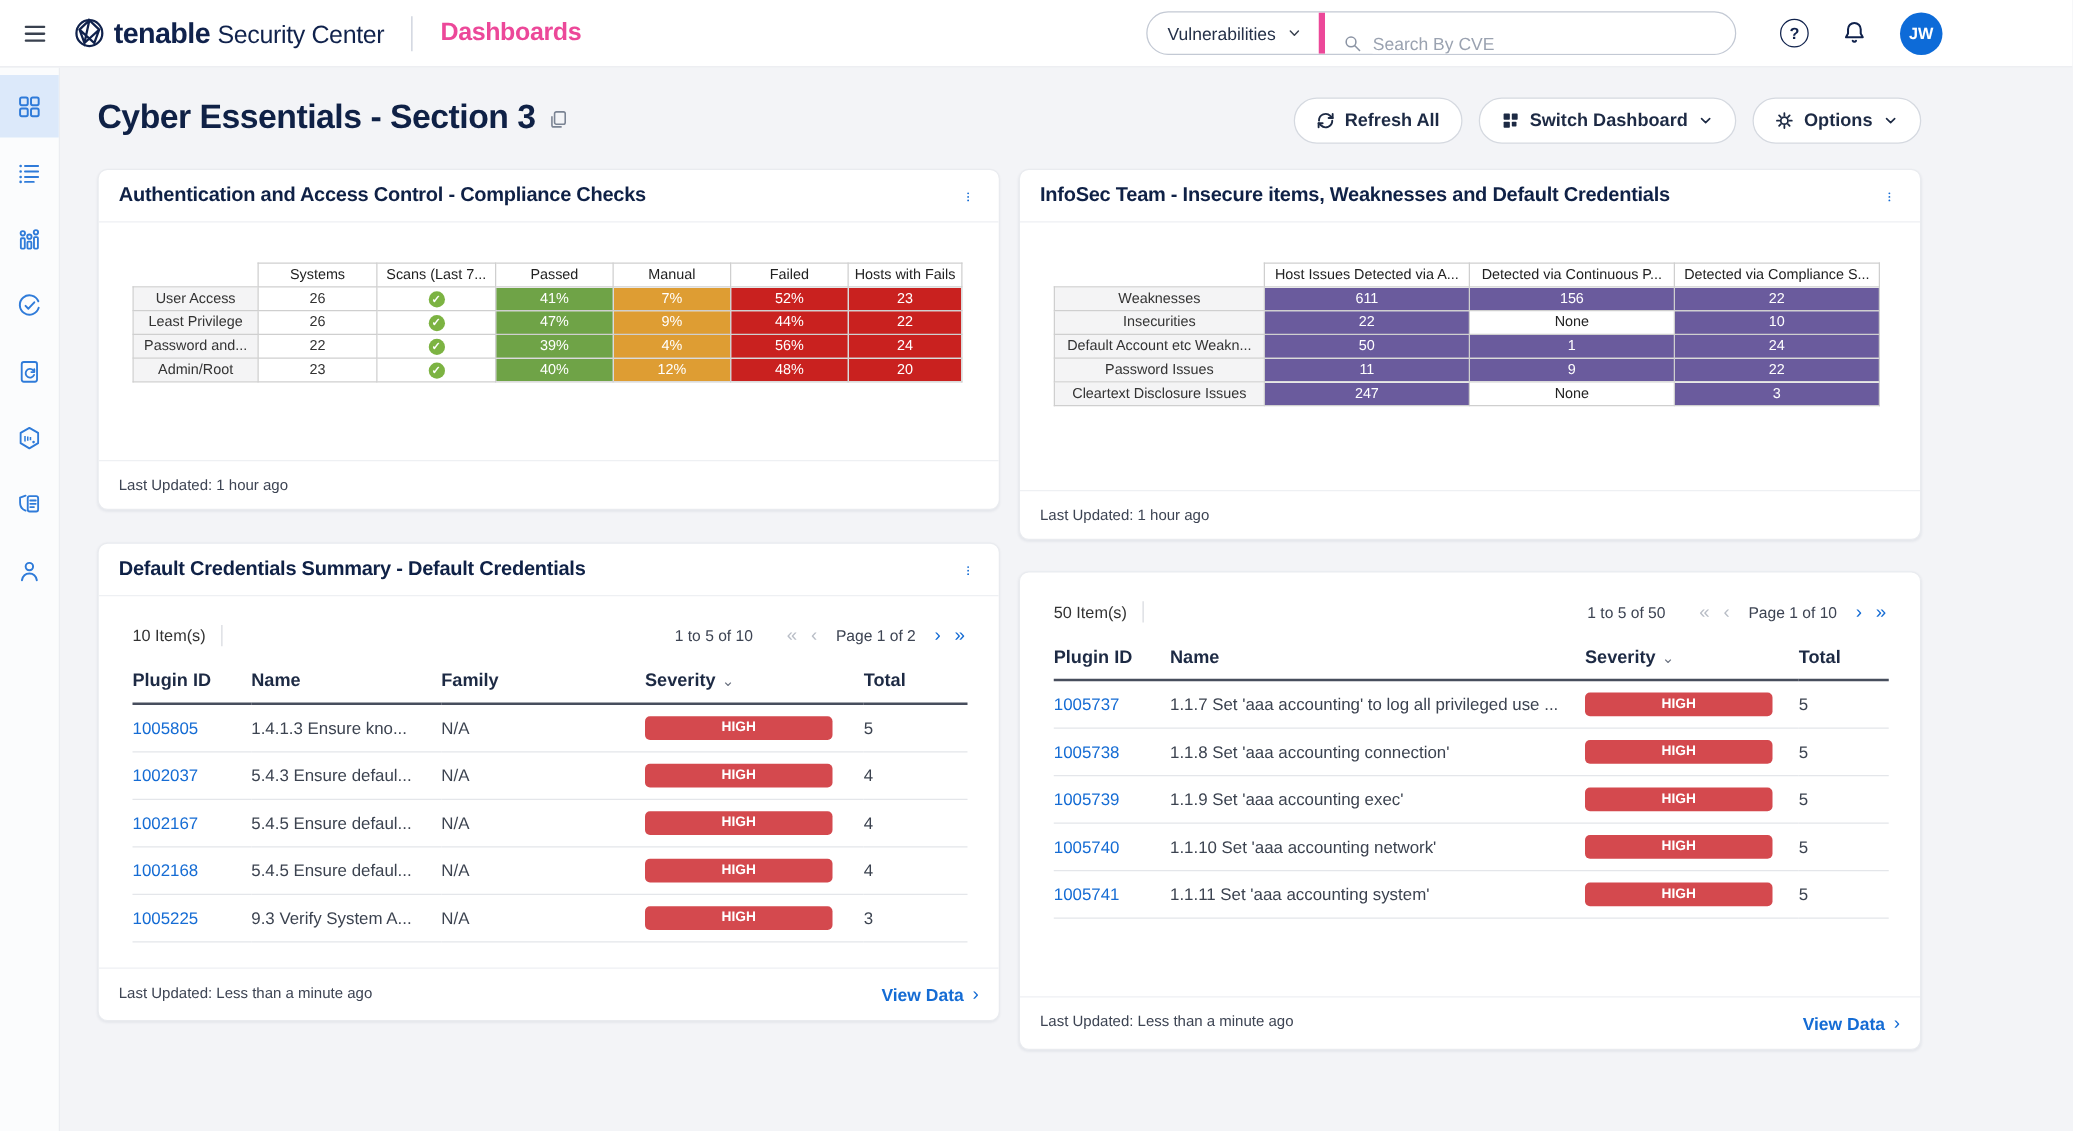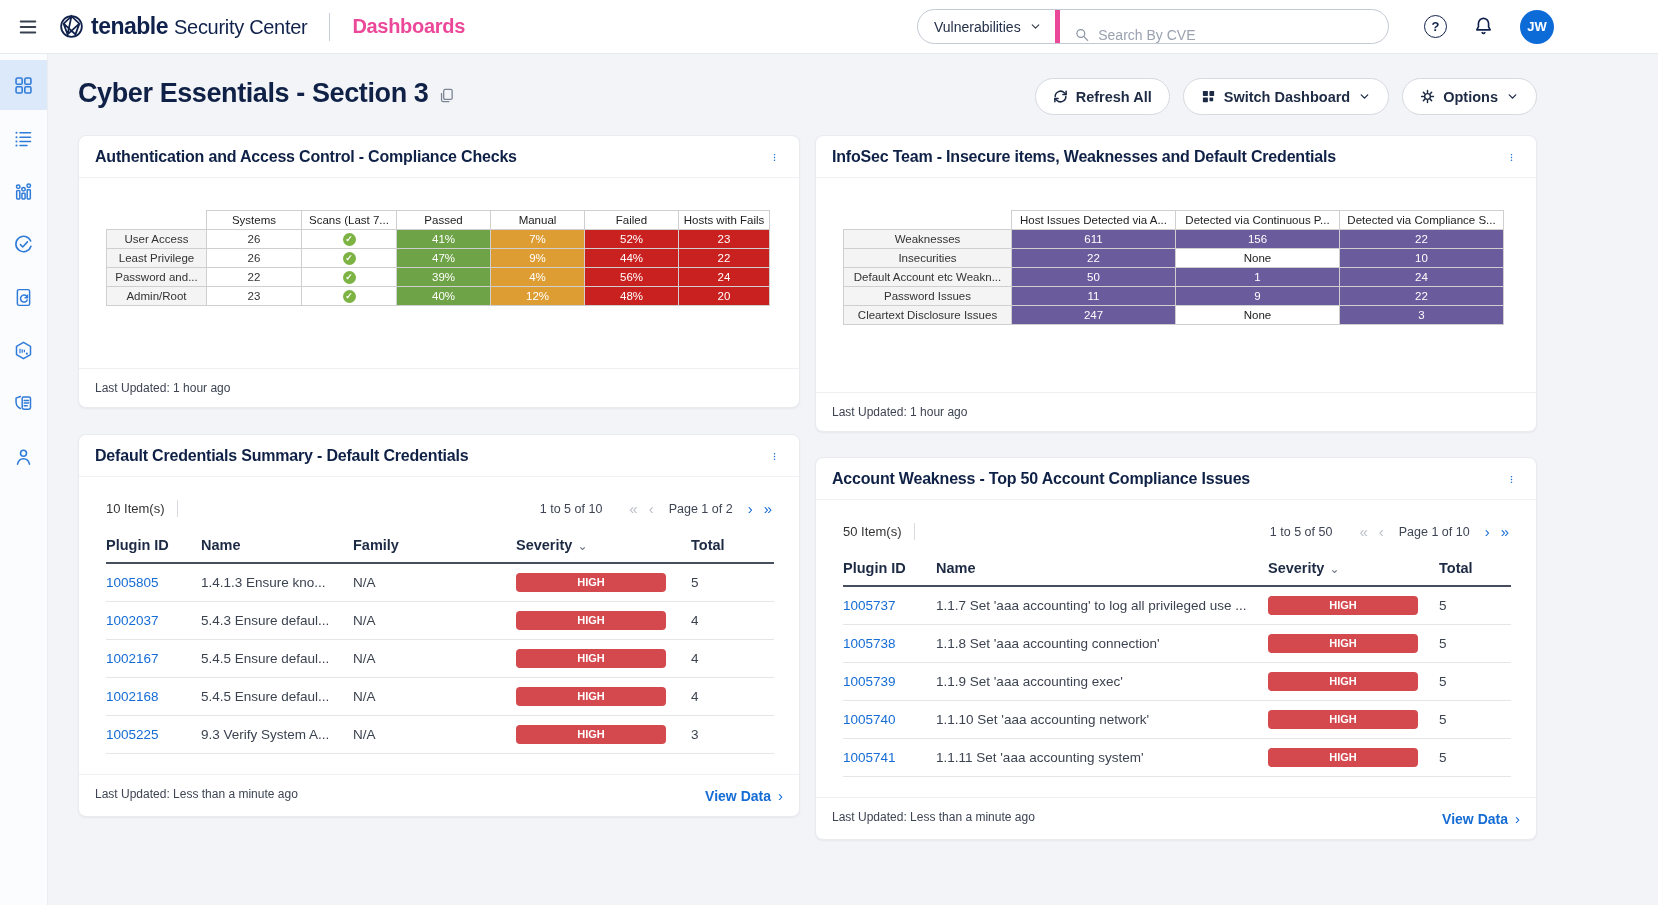--- a/index.html
+++ b/index.html
@@ -523,28 +523,20 @@
             </tr>
           </tbody>
             </table>
         </div>
         <div class="card-footer">
           <span>Last Updated: 1 hour ago</span>
         </div>
       </section>
 
       <section class="card" style="height:383px">
-        <div class="card-head">
-          <h2 class="card-title">Account Weakness - Top 50 Account Compliance Issues</h2>
-          <svg class="kebab" width="17" height="17" viewBox="0 0 24 24" fill="#156cd4">
-            <circle cx="12" cy="4.5" r="2"></circle>
-              <circle cx="12" cy="12" r="2"></circle>
-              <circle cx="12" cy="19.5" r="2"></circle>
-          </svg>
-        </div>
         <div class="list-toolbar">
           <span class="items-count">50 Item(s)</span>
           <span class="tb-sep"></span>
           <div class="pager">
             <span class="range">1 to 5 of 50</span>
             <span class="pg-btn disabled">«</span>
             <span class="pg-btn disabled">‹</span>
             <span class="page-label">Page 1 of 10</span>
             <span class="pg-btn enabled">›</span>
             <span class="pg-btn enabled">»</span>

